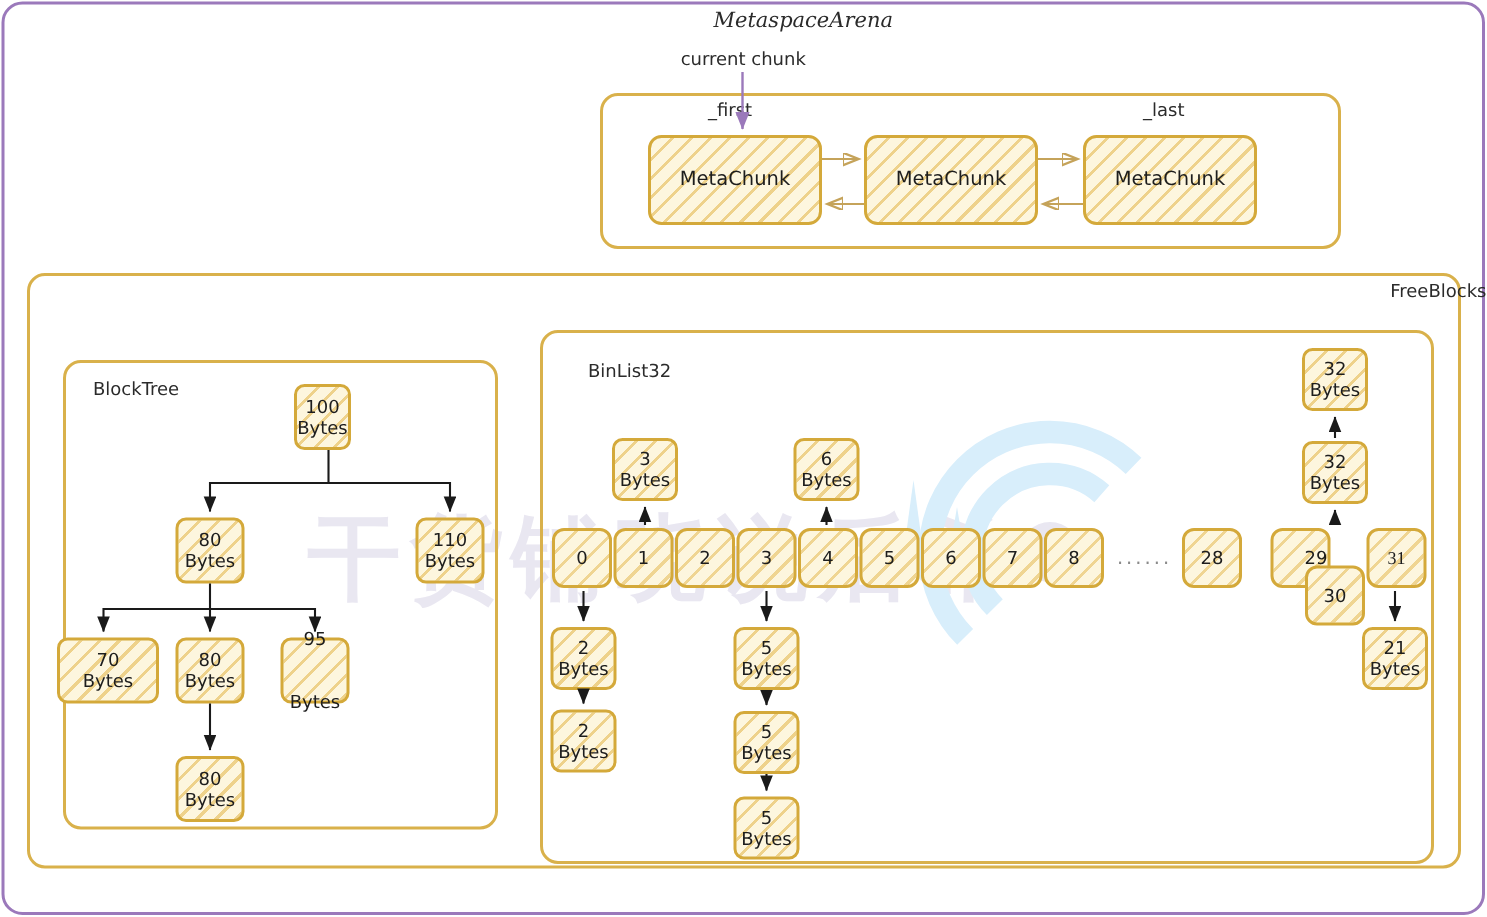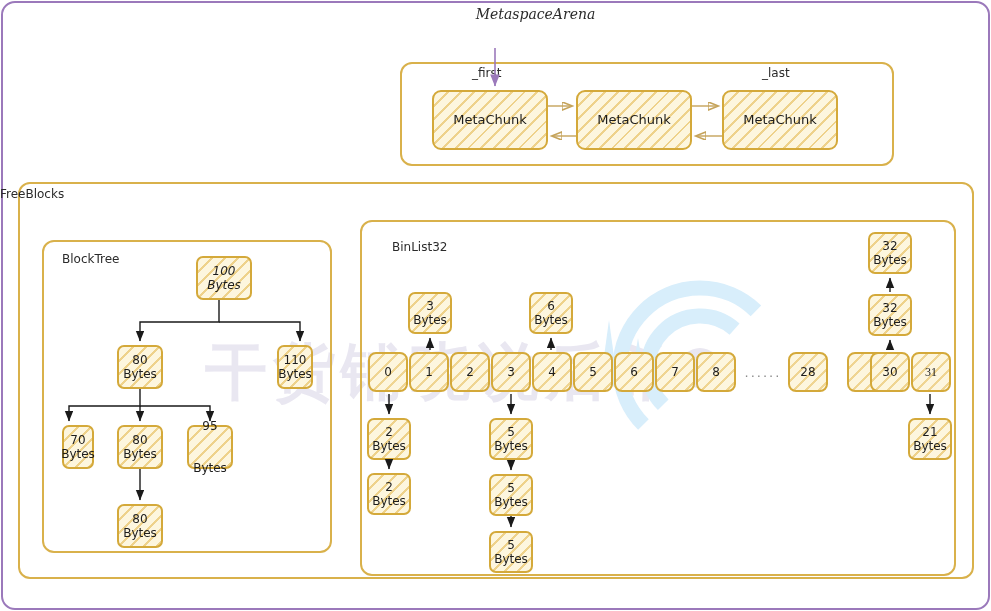--- a/index.html
+++ b/index.html
@@ -21,21 +21,21 @@
   #binlist-frame{left:360px;top:220px;width:596px;height:356px;border:2px solid #d9b14b;border-radius:12px;}
 
   
   .lbl{position:absolute;white-space:nowrap;color:#2b2b2b;text-align:right;}
   .lbl-italic{font-style:italic;font-family:"DejaVu Serif","Liberation Serif",serif;}
   #t-arena{left:0;top:6px;width:991px;text-align:center;font-size:14px;margin-left:40px;}
   #t-currentchunk{left:0;top:32px;width:991px;text-align:center;font-size:12px;}
   #t-first{left:472px;top:66px;font-size:12px;}
   #t-chunklist{left:0;top:66px;width:991px;text-align:center;font-size:13px;}
   #t-last{left:762px;top:66px;font-size:12px;}
-  #t-freeblocks{left:0;top:187px;width:991px;text-align:left;font-size:12px;}
+  #t-freeblocks{left:0;top:187px;width:991px;text-align:right;font-size:12px;}
   #t-blocktree{left:62px;top:252px;font-size:12px;}
   #t-binlist32{left:392px;top:240px;font-size:12px;}
 
   
   .node{position:absolute;box-sizing:border-box;border:2px solid #d4a93a;border-radius:7px;
         background-color:#fdf6de;
         background-image:repeating-linear-gradient(135deg,
             rgba(226,180,70,.55) 0px, rgba(226,180,70,.55) 2px,
             rgba(255,255,255,0) 2px, rgba(255,255,255,0) 9px);
         display:flex;flex-direction:column;align-items:center;justify-content:center;
@@ -75,49 +75,50 @@
     </g>
   </svg>
 
   <div class="frame" id="outer-frame"></div>
   <div class="frame" id="metachunklist-frame"></div>
   <div class="frame" id="freeblocks-frame"></div>
   <div class="frame" id="blocktree-frame"></div>
   <div class="frame" id="binlist-frame"></div>
 
   <div class="lbl lbl-italic" id="t-arena">MetaspaceArena</div>
+  <div class="lbl" id="t-currentchunk">current chunk</div>
   <div class="lbl" id="t-first">_first</div>
   <div class="lbl" id="t-last">_last</div>
   <div class="lbl" id="t-freeblocks">FreeBlocks</div>
   <div class="lbl" id="t-blocktree">BlockTree</div>
   <div class="lbl" id="t-binlist32">BinList32</div>
 
   <div class="node metachunk" style="left:432px;top:90px;width:116px;height:60px;">
     <span class="ln">MetaChunk</span>
   </div>
   <div class="node metachunk" style="left:576px;top:90px;width:116px;height:60px;">
     <span class="ln">MetaChunk</span>
   </div>
   <div class="node metachunk" style="left:722px;top:90px;width:116px;height:60px;">
     <span class="ln">MetaChunk</span>
   </div>
 
-  <div class="node" style="left:196px;top:256px;width:56px;height:44px;font-style:italic;">
+  <div class="node" style="left:196px;top:256px;width:38px;height:44px;">
     <span class="ln">100</span>
     <span class="ln">Bytes</span>
   </div>
   <div class="node" style="left:117px;top:345px;width:46px;height:44px;">
     <span class="ln">80</span>
     <span class="ln">Bytes</span>
   </div>
-  <div class="node" style="left:277px;top:345px;width:36px;height:44px;text-align:center;">
+  <div class="node" style="left:277px;top:345px;width:46px;height:44px;text-align:center;">
     <span class="ln">110</span>
     <span class="ln">Bytes</span>
   </div>
-  <div class="node" style="left:62px;top:425px;width:32px;height:44px;">
+  <div class="node" style="left:38px;top:425px;width:68px;height:44px;">
     <span class="ln">70</span>
     <span class="ln">Bytes</span>
   </div>
   <div class="node" style="left:117px;top:425px;width:46px;height:44px;">
     <span class="ln">80</span>
     <span class="ln">Bytes</span>
   </div>
   <div class="node" style="left:187px;top:425px;width:46px;height:44px;gap:28px;">
     <span class="ln">95</span>
     <span class="ln">Bytes</span>
@@ -154,21 +155,21 @@
   <div class="bin" style="left:696px;">
       <span>8</span>
     </div>
   <div id="bin-ellipsis">......</div>
   <div class="bin" style="left:788px;justify-content:center;">
       <span>28</span>
     </div>
   <div class="bin" style="left:847px;justify-content:flex-end;">
       <span>29</span>
     </div>
-  <div class="bin" style="left:870px;">
+  <div class="bin" style="left:870px;margin-top:25px;">
       <span>30</span>
     </div>
   <div class="bin" style="left:911px;font-family:Liberation Serif, serif;">
       <span>31</span>
     </div>
 
   <div class="node" style="left:408px;top:292px;width:44px;height:42px;">
     <span class="ln">3</span>
     <span class="ln">Bytes</span>
   </div>

